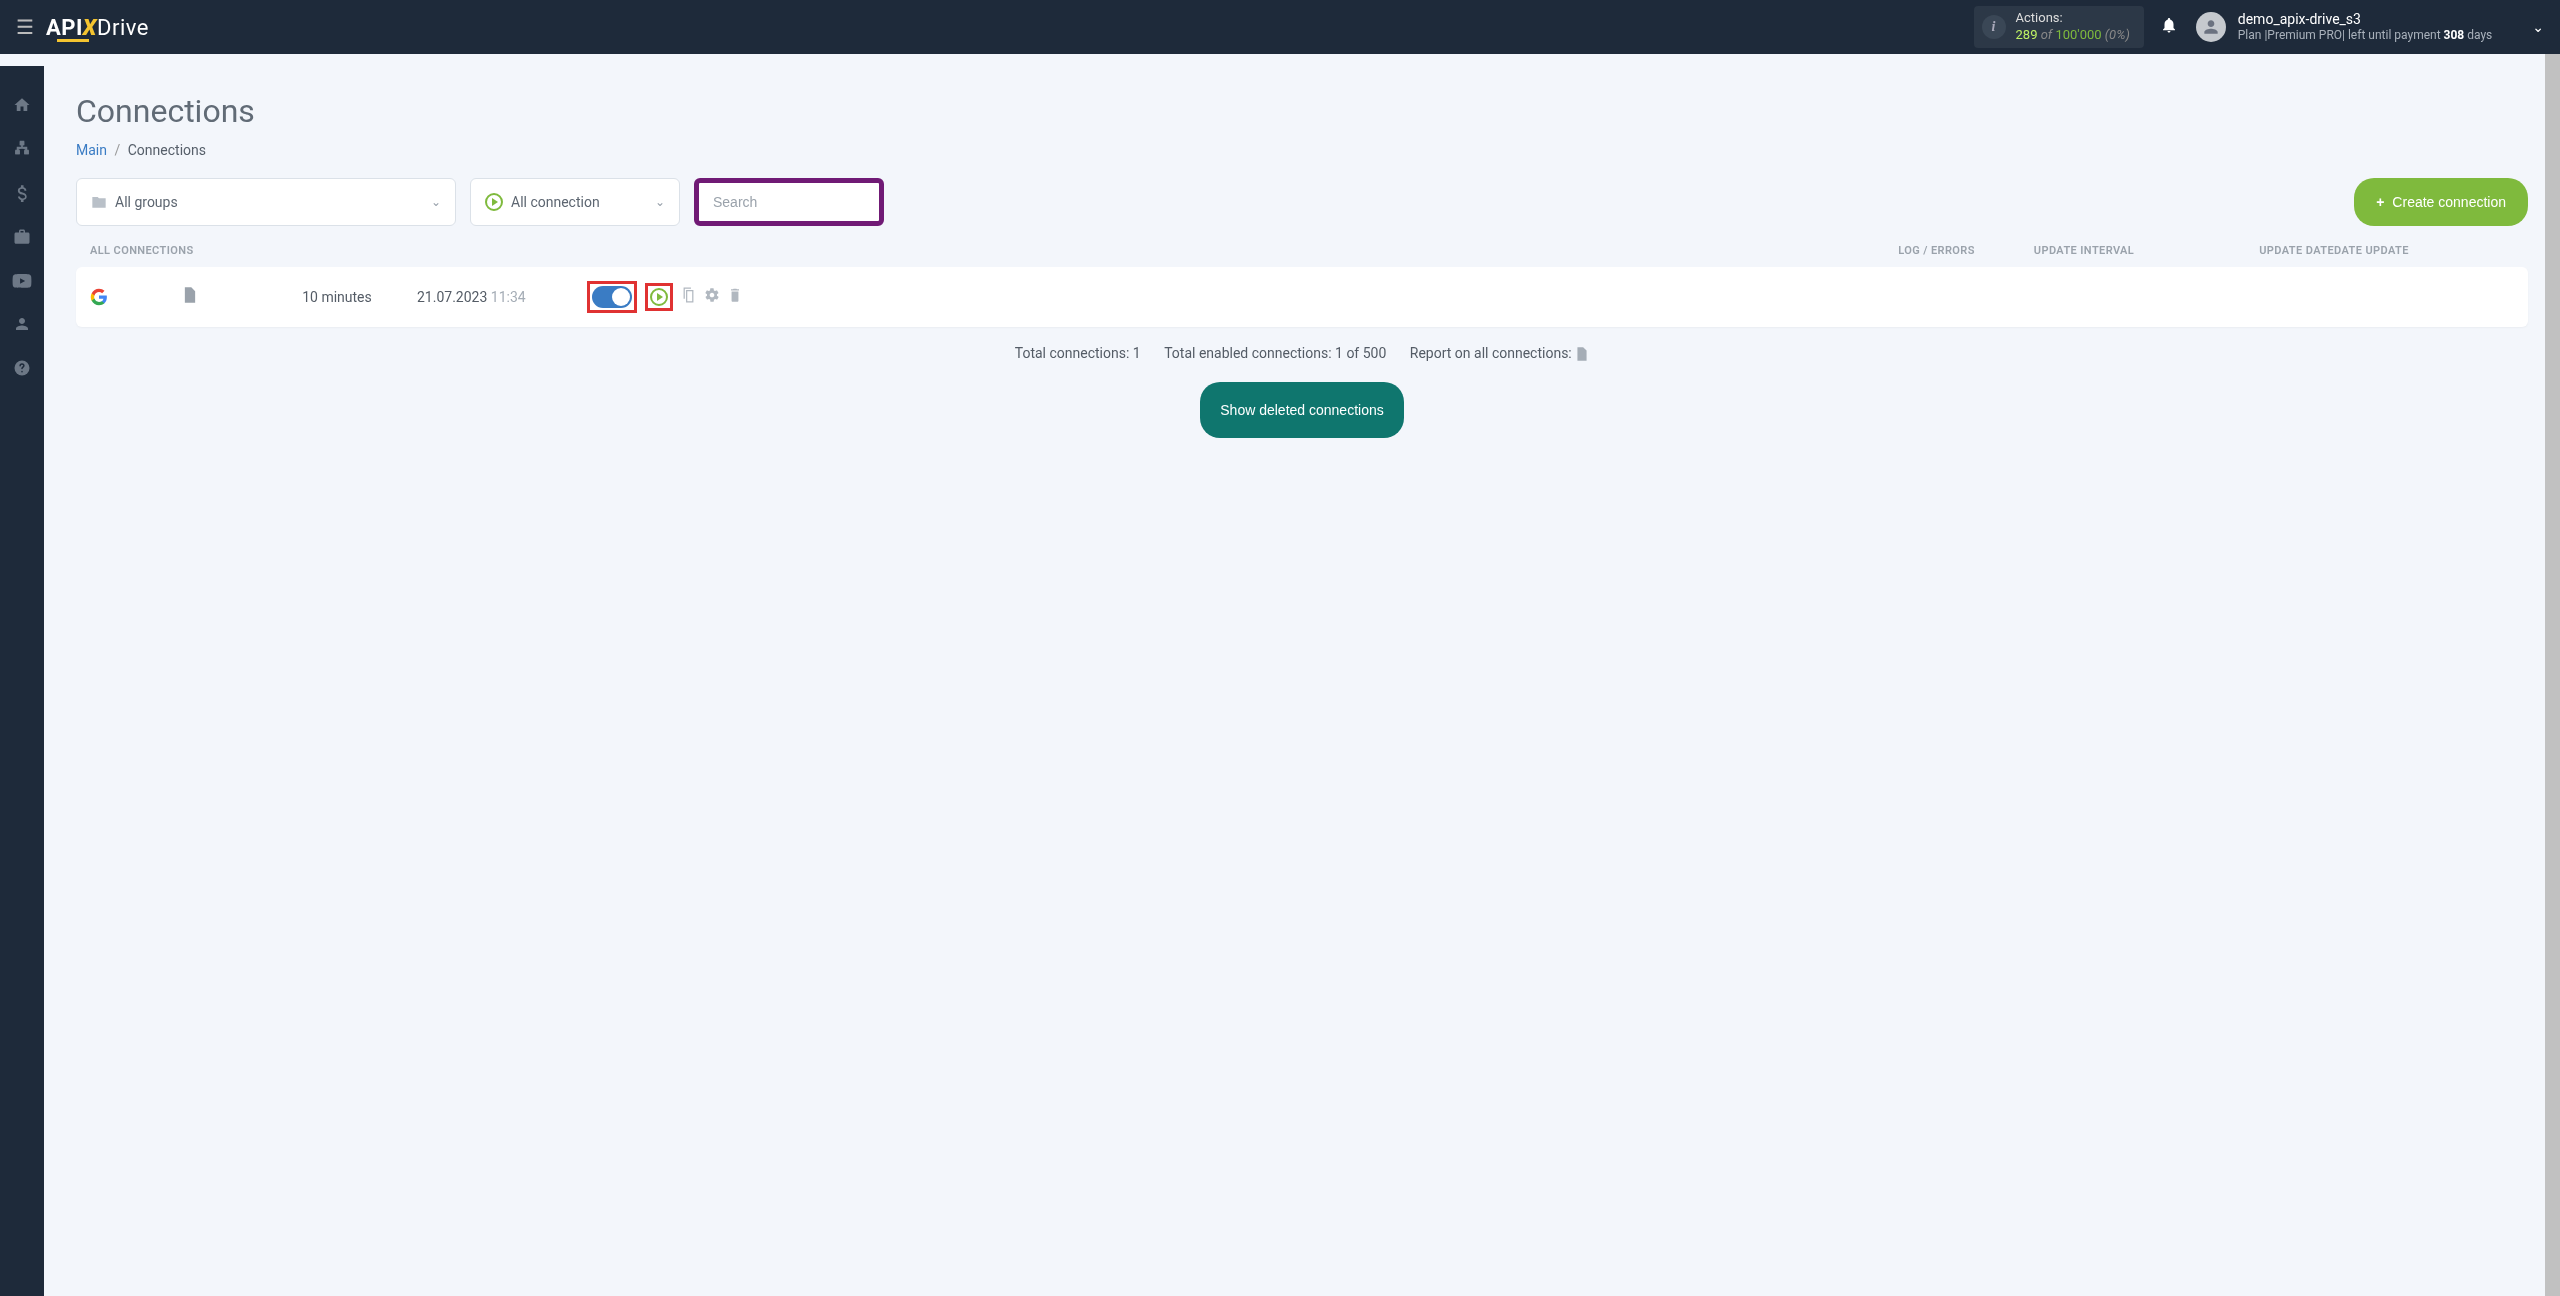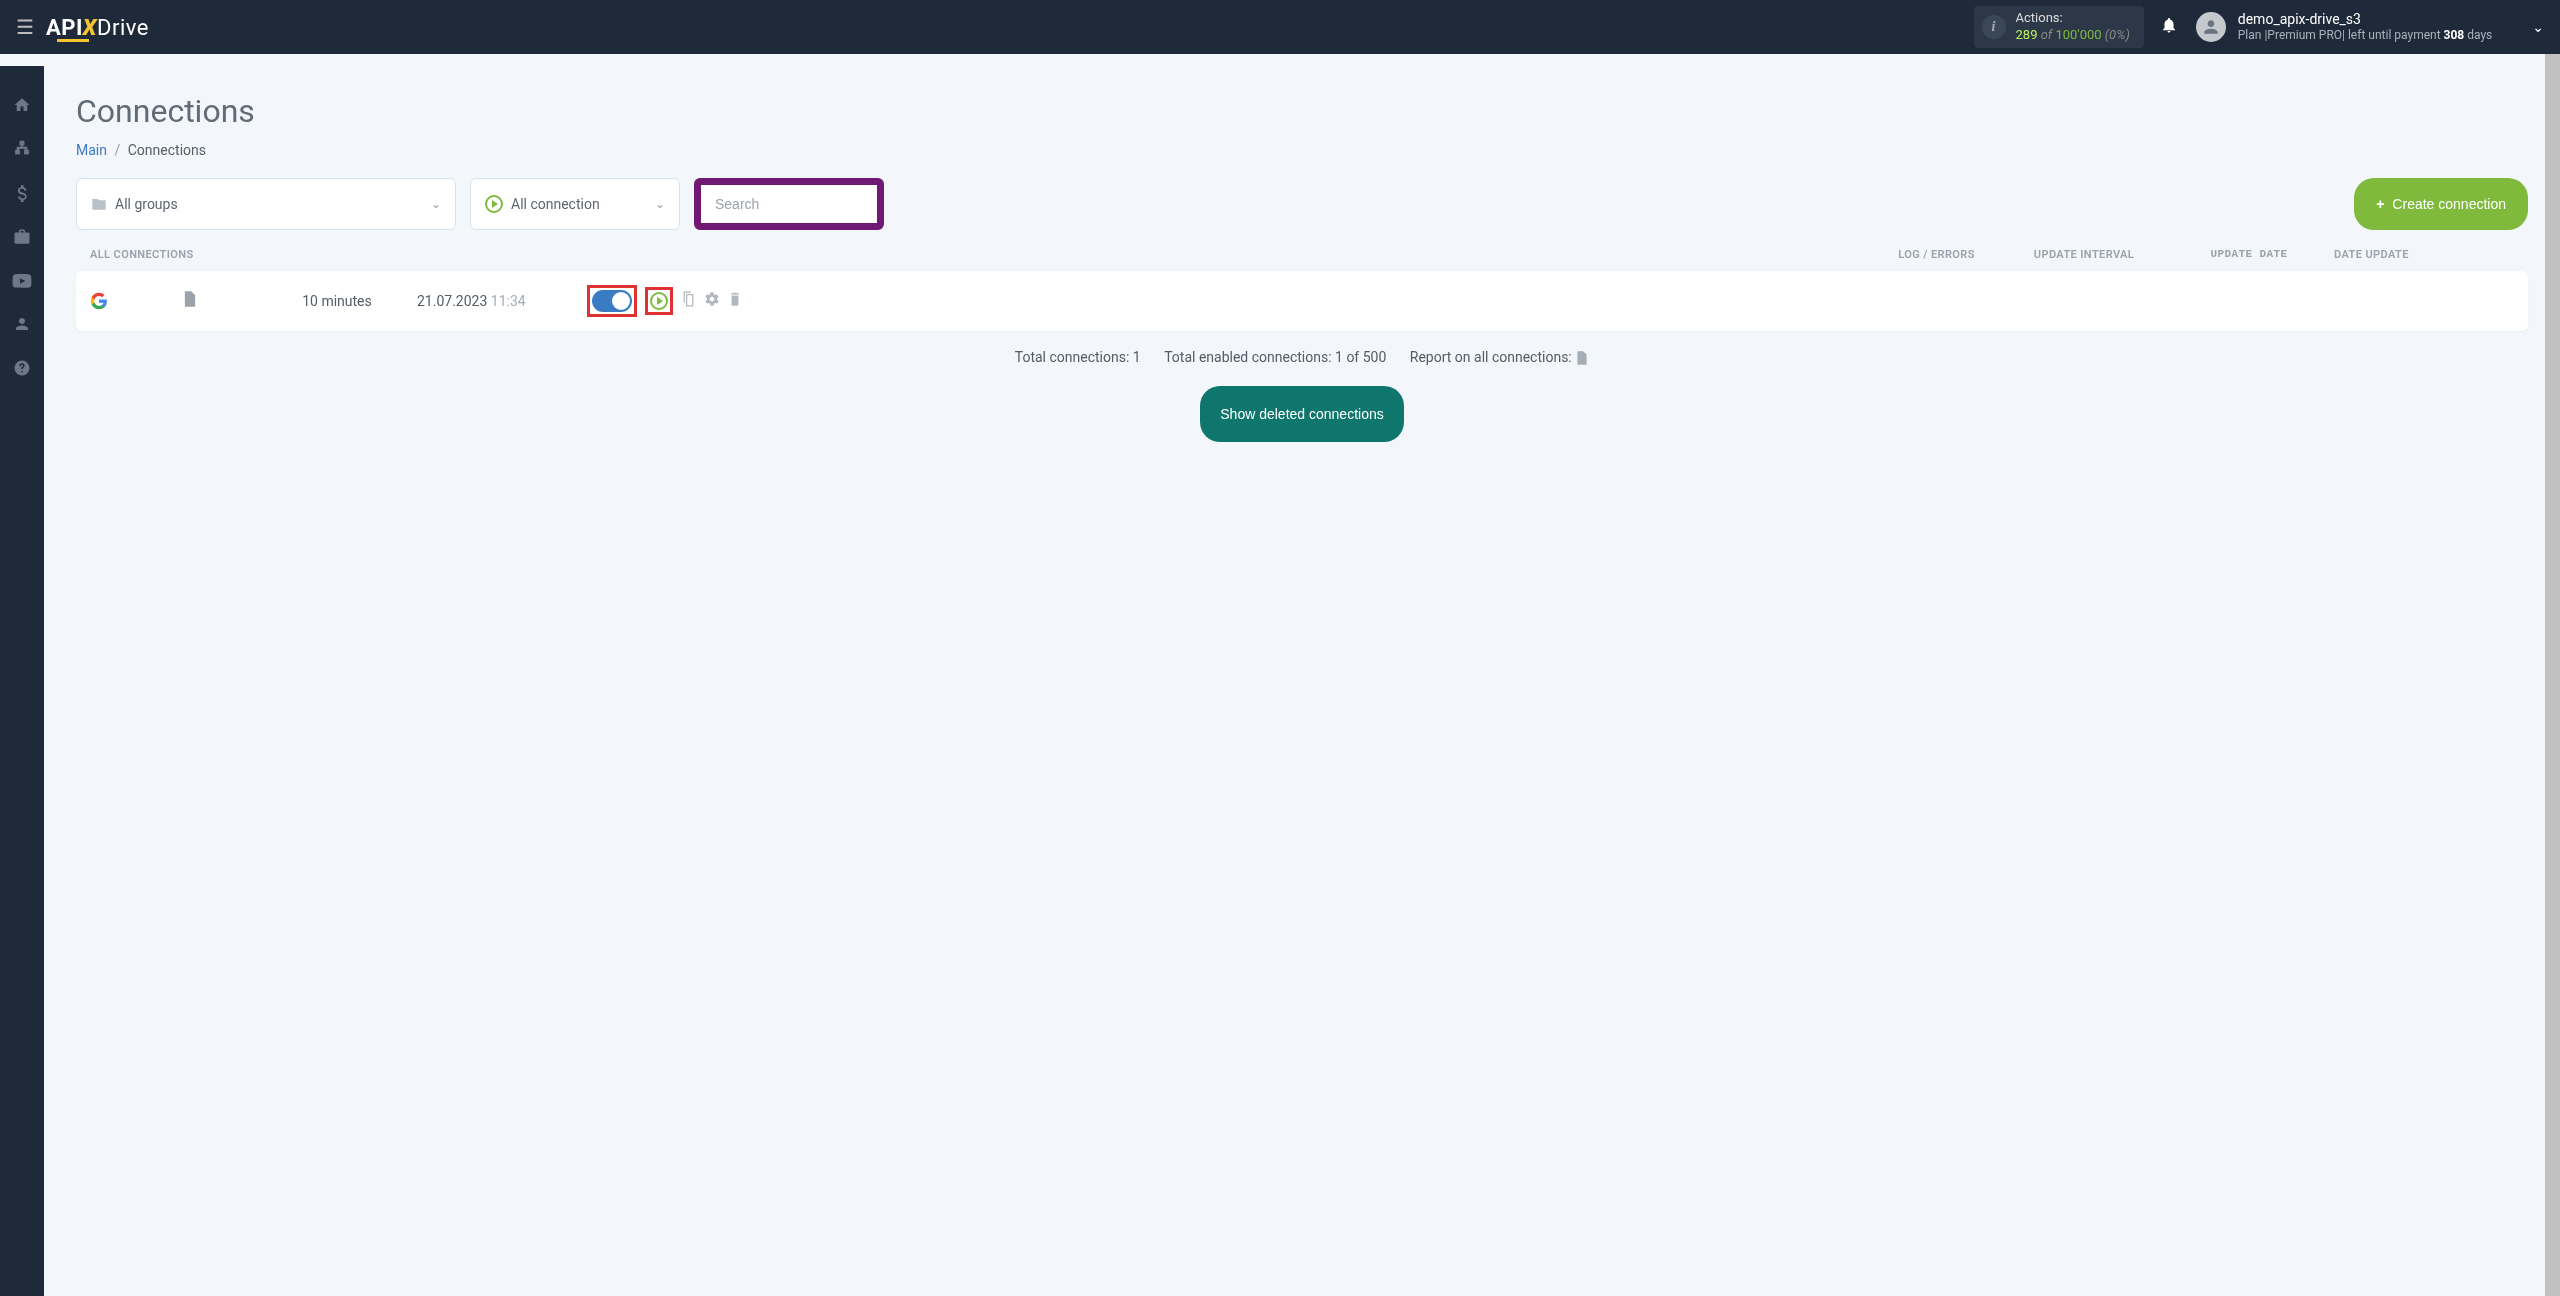--- a/index.html
+++ b/index.html
@@ -41,31 +41,31 @@
   .breadcrumb a { color: #3a7cc4; text-decoration: none; }
   .breadcrumb .sep { color: #999; margin: 0 4px; }
   
   .filters { display: flex; gap: 14px; margin-bottom: 18px; }
   .select-box { background: #fff; border: 1px solid #dbe1e8; border-radius: 6px; padding: 9px 14px; display: flex; align-items: center; gap: 8px; width: 380px; cursor: pointer; }
   .select-box.sm { width: 210px; }
   .select-box .folder-icon { color: #b9c0c8; }
   .select-box .play-icon-g { color: #7fba3d; }
   .select-box .text { color: #5d6671; flex: 1; }
   .select-box .chev { color: #98a1ab; font-size: 12px; }
-  .search-box { background: #fff; border: 7px solid #701a75; border-radius: 6px; padding: 0 14px; width: 190px; display: flex; align-items: center; }
+  .search-box { background: #fff; border: 5px solid #701a75; border-radius: 6px; padding: 0 14px; width: 190px; display: flex; align-items: center; }
   .search-box input { border: none; outline: none; width: 100%; font-size: 14px; color: #5d6671; height: 38px; }
   .search-box input::placeholder { color: #9aa2ab; }
   .create-btn { background: #7fba3d; color: #fff; border: none; border-radius: 20px; padding: 10px 22px; font-size: 14px; display: flex; align-items: center; gap: 8px; cursor: pointer; margin-left: auto; }
   .create-btn .plus { font-weight: 700; }
   
   .table-header { display: flex; font-size: 11px; font-weight: 600; color: #9aa2ab; letter-spacing: 0.4px; padding: 0 14px 10px; }
   .col-name { flex: 1; }
   .col-log { width: 135px; text-align: center; }
   .col-interval { width: 160px; text-align: center; }
-  .col-date { width: 170px; text-align: center; font-family: Liberation Mono, monospace; }
+  .col-date { width: 170px; text-align: right; }
   .col-auto { width: 180px; text-align: left; }
   
   .row { background: #fff; border-radius: 6px; padding: 14px; display: flex; align-items: center; box-shadow: 0 1px 2px rgba(0,0,0,0.04); }
   .row .g-icon { margin-right: 14px; display: inline-flex; }
   .row .conn-name { color: #3a7cc4; font-size: 14px; flex: 1; }
   .row .log-cell { width: 135px; text-align: center; color: #9aa2ab; font-size: 18px; }
   .row .interval-cell { width: 160px; text-align: center; color: #545c66; }
   .row .date-cell { width: 170px; color: #545c66; }
   .row .date-cell .time { color: #a5adb6; }
   .row .auto-cell { width: 180px; display: flex; align-items: center; gap: 8px; }

